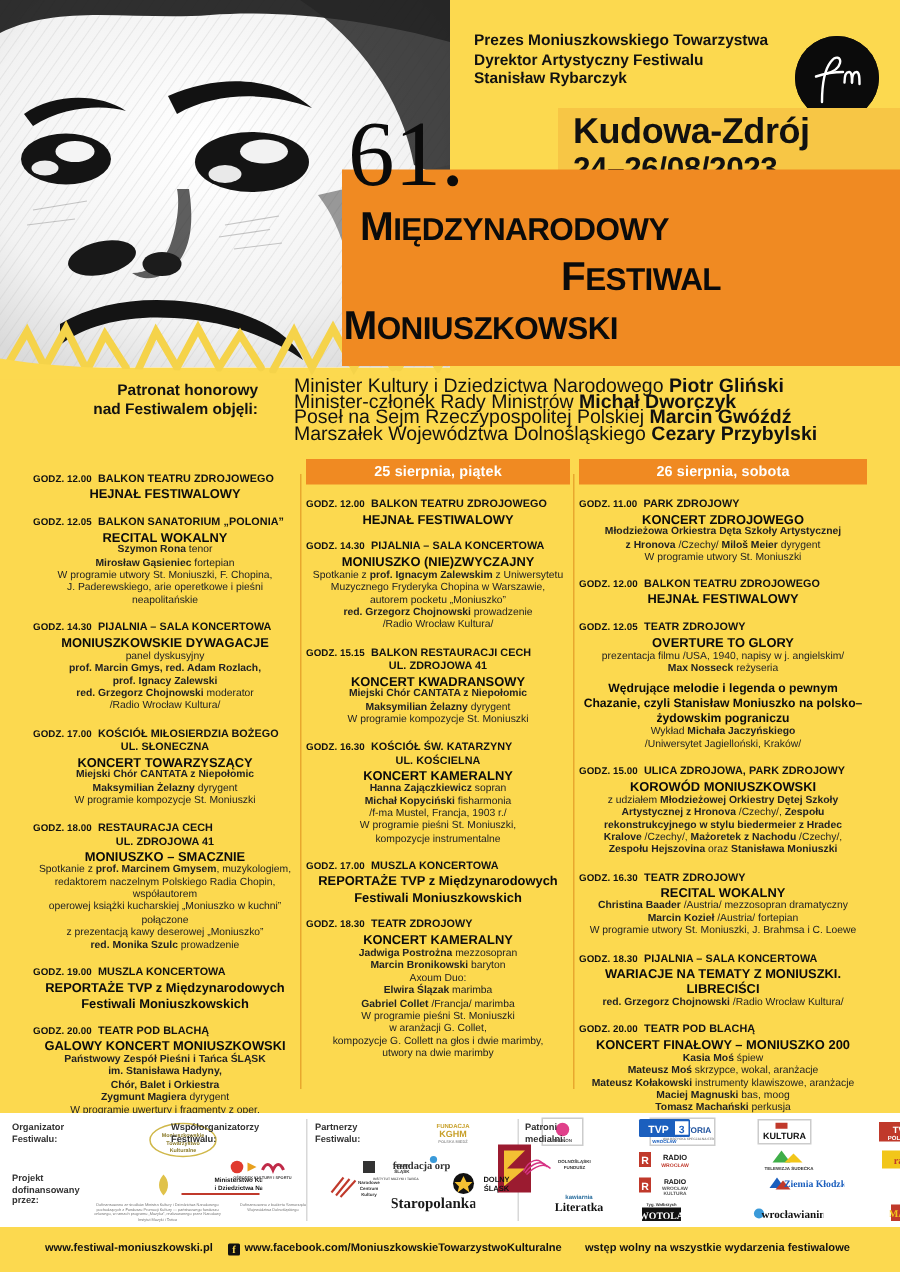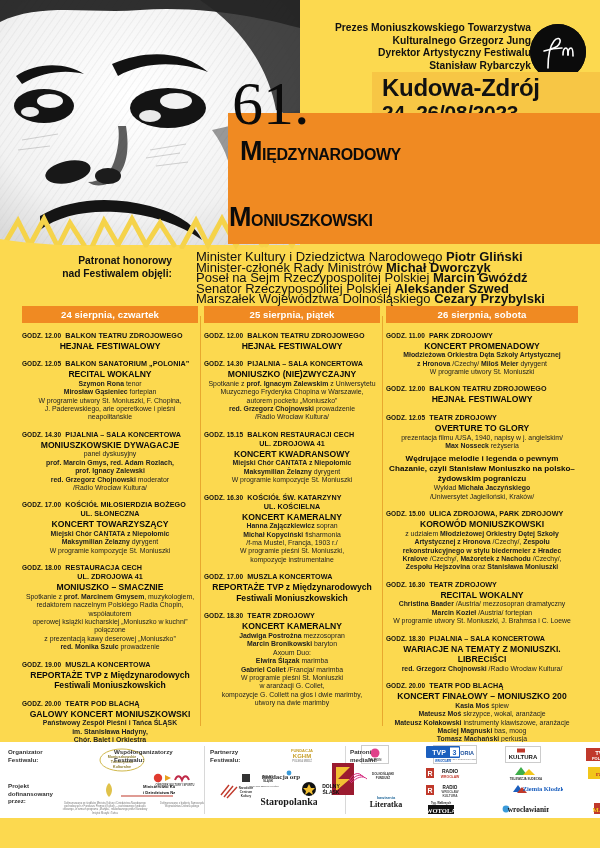--- a/index.html
+++ b/index.html
@@ -26,21 +26,21 @@
   .portrait svg { display: block; width: 300px; height: 245px; }
 
   .yellow-scribble {
     position: absolute; left: 0; top: 205px; width: 305px; height: 48px;
     overflow: hidden; pointer-events: none;
   }
   .yellow-scribble svg { display:block; width:305px; height:48px; }
 
   .hdr-credits {
     position: absolute; left: 316px; top: 22px; width: 215px;
-    font-size: 10.3px; font-weight: bold; line-height: 12.6px; color: #111; text-align: right;
+    font-size: 10.3px; font-weight: bold; line-height: 12.6px; color: #111;
   }
   .hdr-credits div { white-space: nowrap; }
 
   .fm-logo {
     position: absolute; left: 530px; top: 24px;
     width: 56px; height: 56px; border-radius: 50%;
     background: #0b0b0b;
   }
   .fm-logo svg { display:block; width:56px; height:56px; }
 
@@ -68,21 +68,21 @@
   }
   .t-line {
     position: absolute;
     color: #0b0b0b; font-weight: bold;
     font-family: "Liberation Sans", sans-serif;
     letter-spacing: -0.4px;
   }
   .t1 { left: 240px; top: 136px; font-size: 27px; }
   .t2 { left: 374px; top: 169px; font-size: 27px; }
   .t3 { left: 229px; top: 202px; font-size: 27px; }
-  .t-line .sc { font-size: 16px; }
+  .t-line .sc { font-size: 21px; }
 
   
   .patron-label {
     position: absolute; left: 42px; top: 254px; width: 130px;
     text-align: right;
     font-size: 10.3px; font-weight: bold; color: #111; line-height: 13px;
   }
   .patron-list {
     position: absolute; left: 196px; top: 252px; width: 400px;
     font-size: 13px; color: #111; line-height: 10.6px;
@@ -231,21 +231,20 @@
           <path d="M92,42 L104,16 L118,40 L132,14 L146,40 L160,18 L174,40"></path>
           <path d="M182,42 L196,16 L208,40 L222,14 L236,40 L250,18 L262,40"></path>
           <path d="M266,40 L278,18 L292,40 L302,22"></path>
         </g>
         <path d="M0,34 C60,44 140,40 220,46 C260,48 290,44 305,42 L305,48 L0,48 Z" fill="#fcd94f"></path>
       </svg>
     </div>
 
     <div class="hdr-credits">
       <div>Prezes Moniuszkowskiego Towarzystwa</div>
-      <div>Kulturalnego Grzegorz Jung</div>
       <div>Dyrektor Artystyczny Festiwalu</div>
       <div>Stanisław Rybarczyk</div>
     </div>
 
     <div class="fm-logo">
       <svg viewBox="0 0 56 56" xmlns="http://www.w3.org/2000/svg">
         <circle cx="28" cy="28" r="28" fill="#0b0b0b"></circle>
         <g fill="none" stroke="#ffffff" stroke-width="1.6" stroke-linecap="round">
           <path d="M18,44 C18,32 20,22 24,17 C27,13 31,14 30,18 C29,22 25,24 21,25"></path>
           <path d="M14,27 C20,25 26,24 32,24"></path>
@@ -255,40 +254,39 @@
       </svg>
     </div>
 
     <div class="loc-band"></div>
     <div class="loc-city">Kudowa-Zdrój</div>
     <div class="loc-date">24–26/08/2023</div>
 
     <div class="orange-block"></div>
     <div class="num61">61.</div>
     <div class="t-line t1"><span id="tl1"><span>M</span><span class="sc">IĘDZYNARODOWY</span></span></div>
+    <div class="t-line t2"><span id="tl2"><span>F</span><span class="sc">ESTIWAL</span></span></div>
     <div class="t-line t3"><span id="tl3"><span>M</span><span class="sc">ONIUSZKOWSKI</span></span></div>
   </div>
 
   <div class="patron-label">
     <div>Patronat honorowy</div>
     <div>nad Festiwalem objęli:</div>
   </div>
   <div class="patron-list" id="patron-list">
       <div>Minister Kultury i Dziedzictwa Narodowego <b>Piotr Gliński</b></div>
       <div>Minister-członek Rady Ministrów <b>Michał Dworczyk</b></div>
       <div>Poseł na Sejm Rzeczypospolitej Polskiej <b>Marcin Gwóźdź</b></div>
-      <div>Senator Rzeczypospolitej Polskiej <b>Aleksander Szwed</b></div>
       <div>Marszałek Województwa Dolnośląskiego <b>Cezary Przybylski</b></div>
     </div>
 
   <div class="program">
     <div class="vrule vrule-1"></div>
     <div class="vrule vrule-2"></div>
     <div class="col col-1" id="day-0">
-        <div class="day-head">24 sierpnia, czwartek</div>
         <div class="ev">
           <div class="ev-time"><span class="tm">GODZ. 12.00</span>&nbsp; BALKON TEATRU ZDROJOWEGO</div>
           <div class="ev-title">HEJNAŁ FESTIWALOWY</div>
         </div>
         <div class="ev">
           <div class="ev-time"><span class="tm">GODZ. 12.05</span>&nbsp; BALKON SANATORIUM „POLONIA”</div>
           <div class="ev-title">RECITAL WOKALNY</div>
           <div class="ev-sub"><b>Szymon Rona</b>  tenor</div>
           <div class="ev-sub"><b>Mirosław Gąsieniec</b>  fortepian</div>
           <div class="ev-sub">W programie utwory St. Moniuszki, F. Chopina,</div>
@@ -384,21 +382,21 @@
           <div class="ev-sub">W programie pieśni St. Moniuszki</div>
           <div class="ev-sub">w aranżacji G. Collet,</div>
           <div class="ev-sub">kompozycje G. Collett na głos i dwie marimby,</div>
           <div class="ev-sub">utwory na dwie marimby</div>
         </div>
       </div>
     <div class="col col-3" id="day-2">
         <div class="day-head">26 sierpnia, sobota</div>
         <div class="ev">
           <div class="ev-time"><span class="tm">GODZ. 11.00</span>&nbsp; PARK ZDROJOWY</div>
-          <div class="ev-title">KONCERT PROMENADOWY</div>
+          <div class="ev-title">KONCERT ZDROJOWEGO</div>
           <div class="ev-sub"><b>Młodzieżowa Orkiestra Dęta Szkoły Artystycznej</b></div>
           <div class="ev-sub"><b>z Hronova</b> /Czechy/    <b>Miloš Meier</b>  dyrygent</div>
           <div class="ev-sub">W programie utwory St. Moniuszki</div>
         </div>
         <div class="ev">
           <div class="ev-time"><span class="tm">GODZ. 12.00</span>&nbsp; BALKON TEATRU ZDROJOWEGO</div>
           <div class="ev-title">HEJNAŁ FESTIWALOWY</div>
         </div>
         <div class="ev">
           <div class="ev-time"><span class="tm">GODZ. 12.05</span>&nbsp; TEATR ZDROJOWY</div>
@@ -702,14 +700,21 @@
             <svg width="44" height="13" viewBox="0 0 44 13">
               <circle cx="5" cy="7" r="3.6" fill="#3fae49"></circle>
               <text x="25" y="10" font-size="7" text-anchor="middle" fill="#111" font-weight="bold" font-family="Liberation Sans">DKL24</text>
               <text x="41" y="10" font-size="4.6" text-anchor="middle" fill="#c0392b" font-family="Liberation Sans">.PL</text>
             </svg>
           </div>
       </div>
     </div>
   </div>
 
+  <div class="bottombar">
+    <a class="bb-item bb-1" href="#" style="text-decoration:none;color:#111;">www.festiwal-moniuszkowski.pl</a>
+    <div class="bb-item bb-2">
+      <span class="fb-ico">f</span><span>www.facebook.com/MoniuszkowskieTowarzystwoKulturalne</span>
+    </div>
+    <div class="bb-item bb-3">wstęp wolny na wszystkie wydarzenia festiwalowe</div>
+  </div>
 
 </div>
 
 </body></html>

